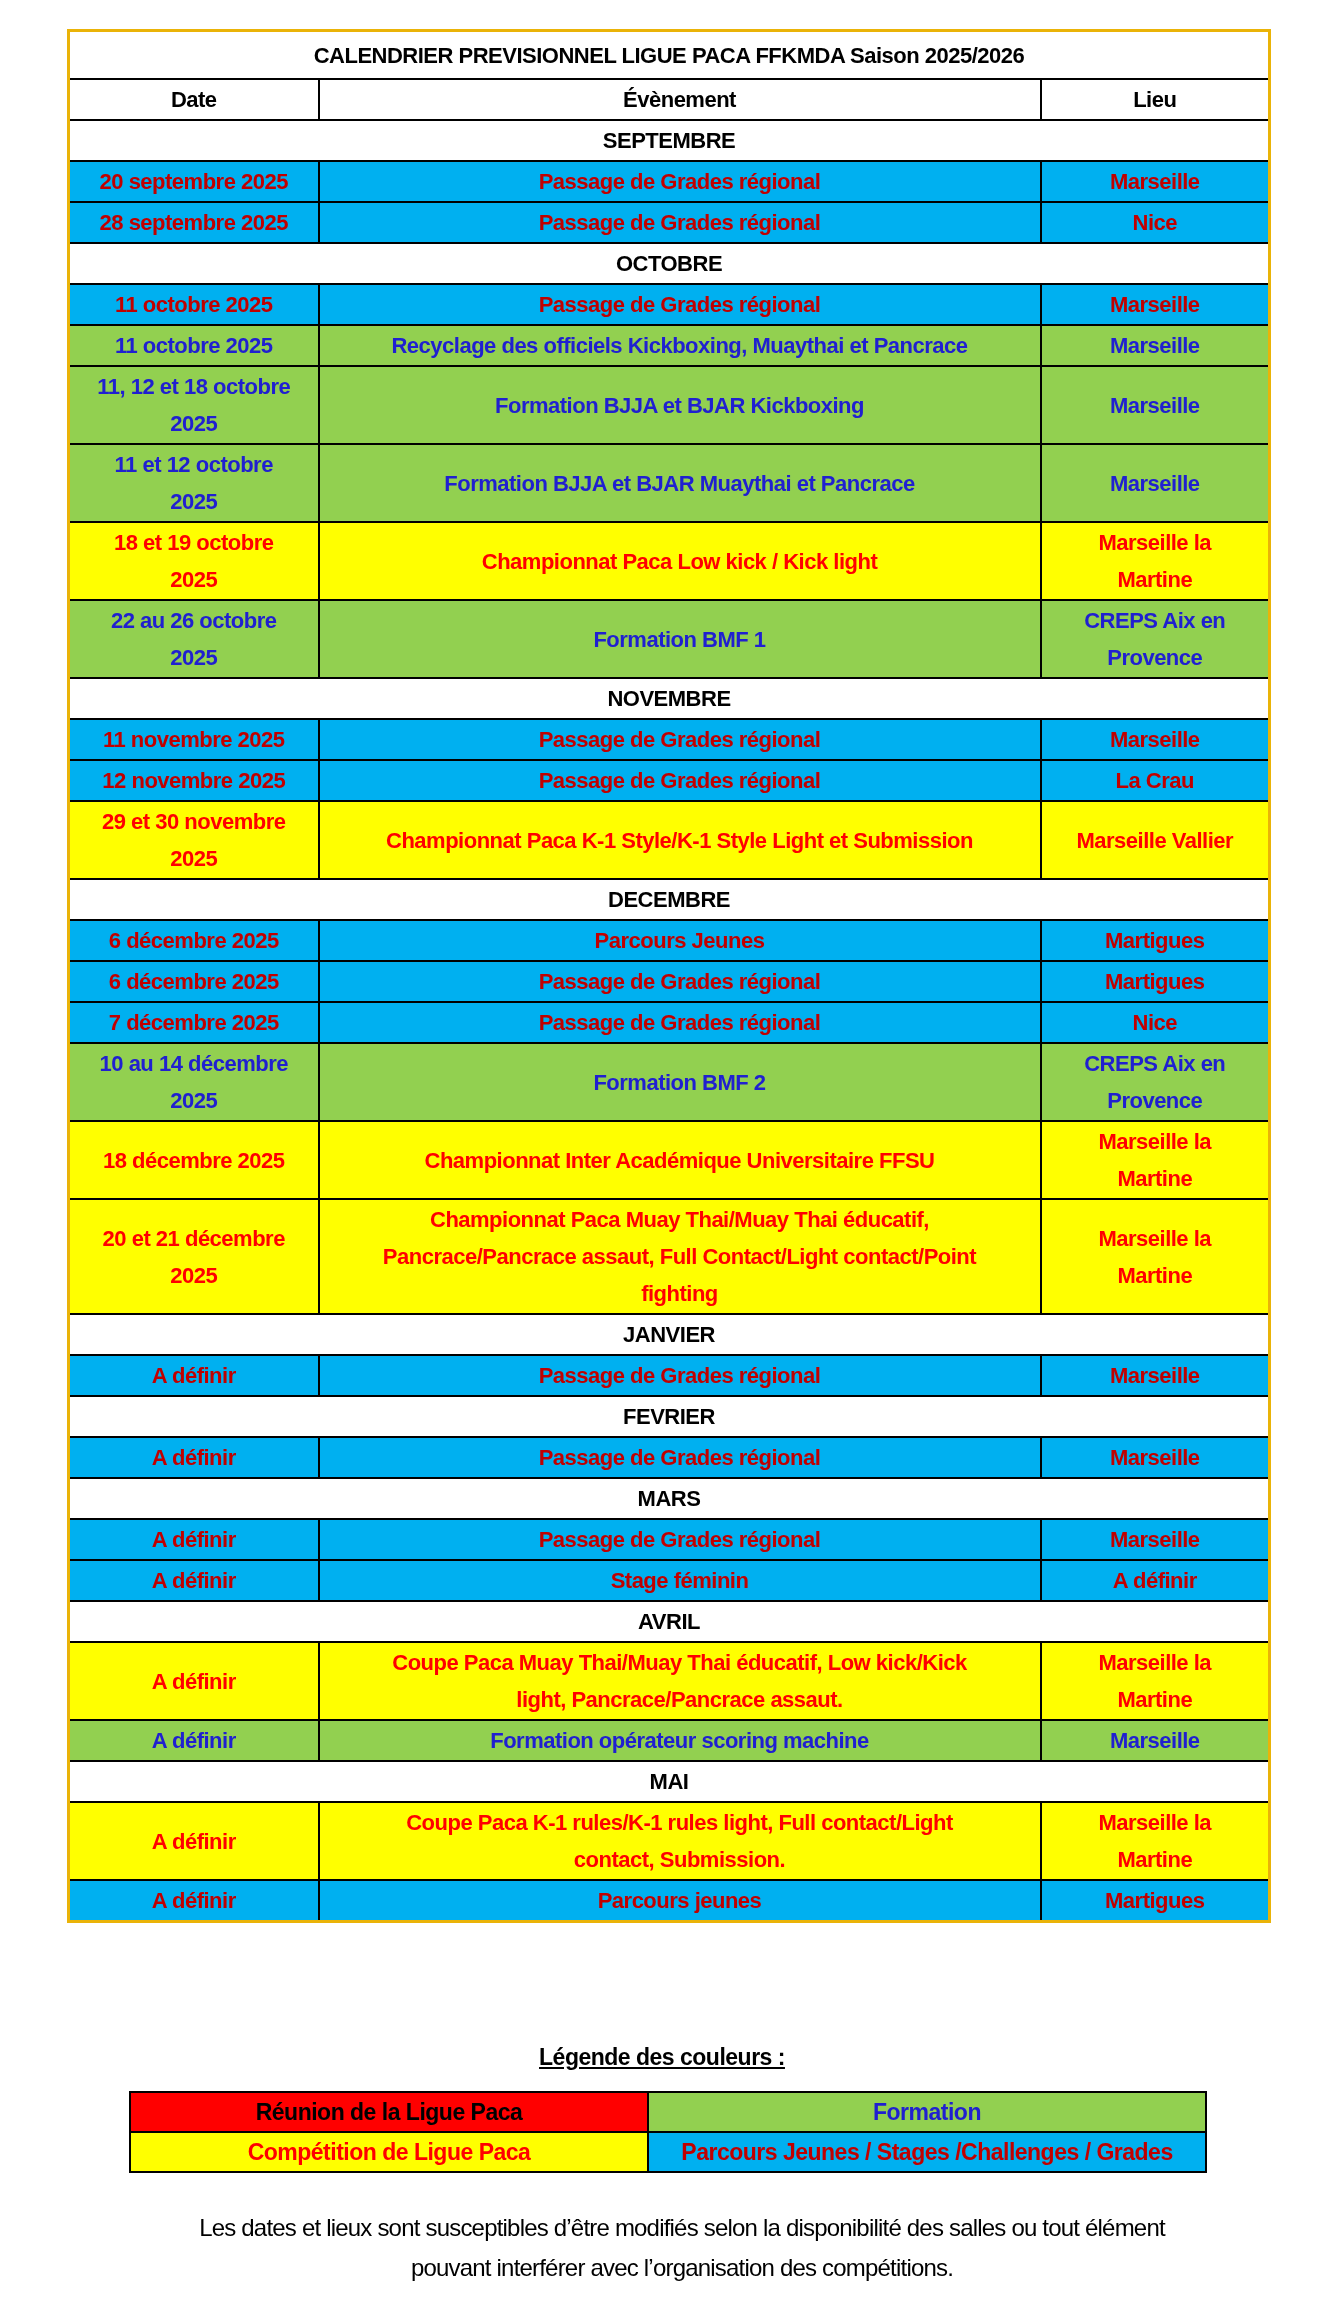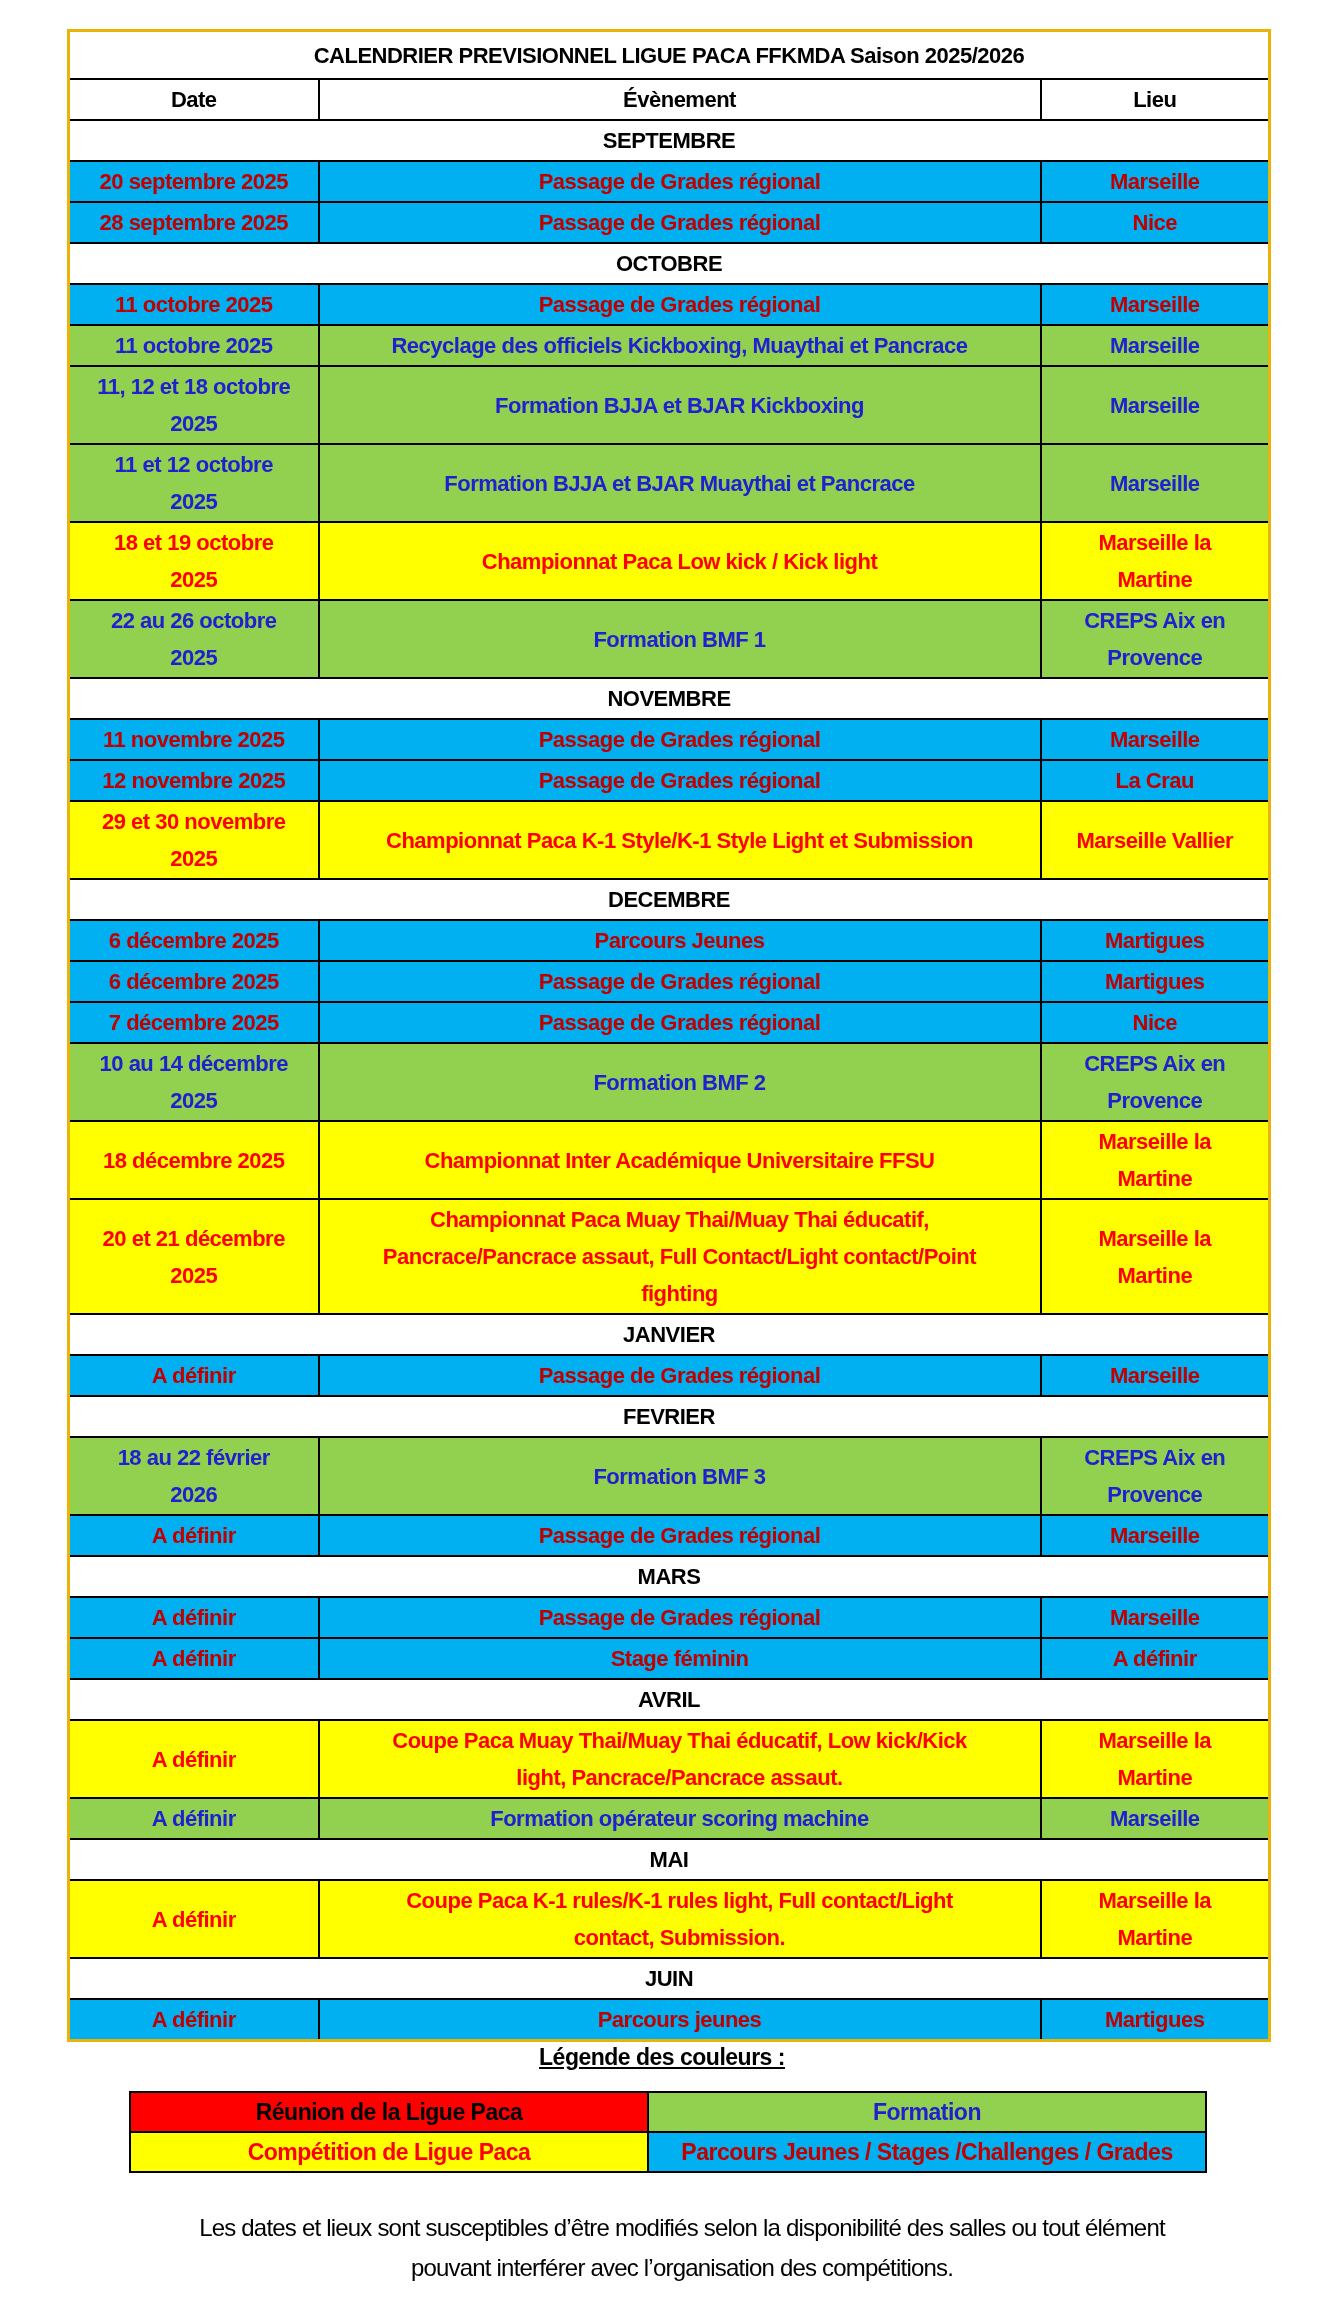--- a/index.html
+++ b/index.html
@@ -241,27 +241,20 @@
           <td colspan="3">JANVIER</td>
         </tr>
         <tr class="ev cat-grades">
           <td class="date-cell">A définir</td>
           <td class="event-cell">Passage de Grades régional</td>
           <td class="lieu-cell">Marseille</td>
         </tr>
         <tr class="month">
           <td colspan="3">FEVRIER</td>
         </tr>
-        <tr class="ev cat-formation">
-          <td class="date-cell">18 au 22 février
-2026</td>
-          <td class="event-cell">Formation BMF 3</td>
-          <td class="lieu-cell">CREPS Aix en
-Provence</td>
-        </tr>
         <tr class="ev cat-grades">
           <td class="date-cell">A définir</td>
           <td class="event-cell">Passage de Grades régional</td>
           <td class="lieu-cell">Marseille</td>
         </tr>
         <tr class="month">
           <td colspan="3">MARS</td>
         </tr>
         <tr class="ev cat-grades">
           <td class="date-cell">A définir</td>
@@ -290,23 +283,20 @@
         </tr>
         <tr class="month">
           <td colspan="3">MAI</td>
         </tr>
         <tr class="ev cat-competition">
           <td class="date-cell">A définir</td>
           <td class="event-cell">Coupe Paca  K-1 rules/K-1 rules light, Full contact/Light
 contact, Submission.</td>
           <td class="lieu-cell">Marseille la
 Martine</td>
-        </tr>
-        <tr class="month">
-          <td colspan="3">JUIN</td>
         </tr>
         <tr class="ev cat-grades">
           <td class="date-cell">A définir</td>
           <td class="event-cell">Parcours jeunes</td>
           <td class="lieu-cell">Martigues</td>
         </tr>
       </tbody>
   </table>
 
   <div class="legend-title">

